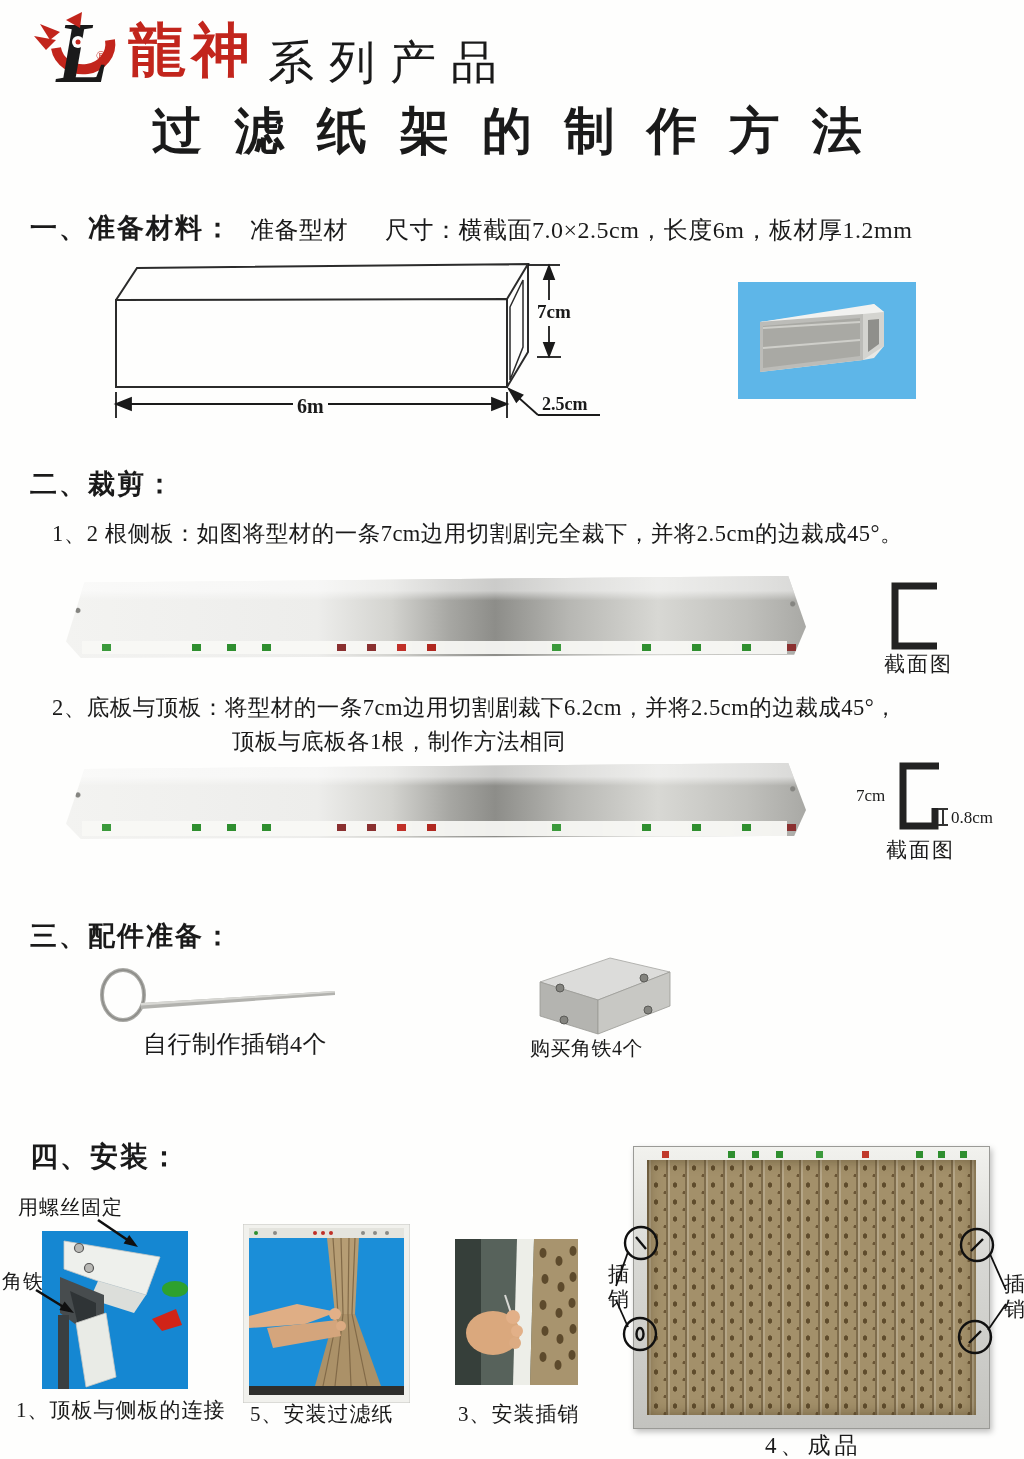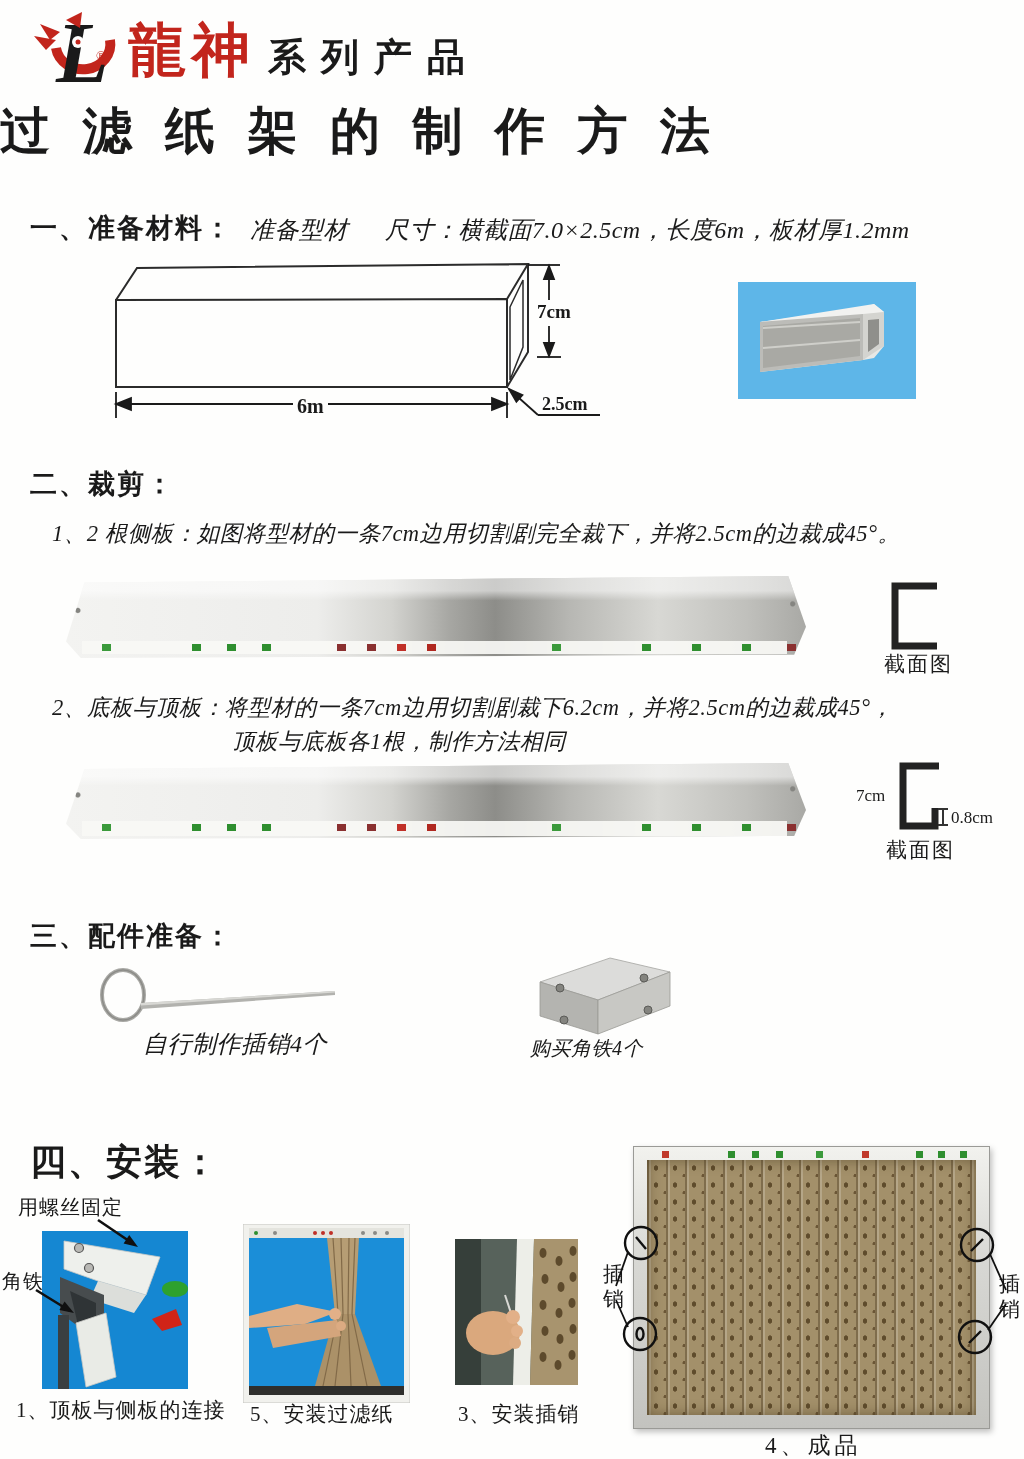--- a/index.html
+++ b/index.html
@@ -3,28 +3,28 @@
 <meta charset="utf-8">
 <style>
   html,body{margin:0;padding:0;background:#e9e9e9;}
   #page{
     position:relative;width:1024px;height:1459px;background:#fefefd;
     margin:0 auto;overflow:hidden;
     font-family:"Liberation Serif","DejaVu Serif",serif;color:#1a1a1a;
   }
   .abs{position:absolute;}
   .heading{font-weight:bold;font-size:27px;letter-spacing:2px;text-align:center;}
-  .body-text{font-size:22.5px;letter-spacing:0.5px;white-space:nowrap;font-style:italic;}
+  .body-text{font-size:22.5px;letter-spacing:0.5px;white-space:nowrap;}
   .caption{font-size:21px;letter-spacing:1px;white-space:nowrap;}
   .small-label{font-size:21px;letter-spacing:2px;}
   .dim-label{font-size:17px;}
-  .vertical-label{width:26px;font-size:21px;line-height:1.2;word-break:break-all;text-align:left;}
+  .vertical-label{width:26px;font-size:21px;line-height:1.2;word-break:break-all;text-align:right;}
   .brand-name{font-size:58px;font-weight:bold;color:#c2251c;letter-spacing:6px;font-family:Liberation Serif, serif;}
-  .brand-suffix{font-size:38px;font-weight:bold;letter-spacing:15px;}
-  .doc-title{width:1024px;font-size:50px;font-weight:bold;letter-spacing:10px;white-space:nowrap;}
+  .brand-suffix{font-size:46px;font-weight:normal;letter-spacing:15px;}
+  .doc-title{width:1024px;text-align:center;font-size:50px;font-weight:bold;letter-spacing:10px;white-space:nowrap;}
   .photo-blue{background:#5eb6e8;}
   .strip{
     background:
       radial-gradient(circle at 1.6% 42%, #858581 2px, rgba(0,0,0,0) 3.2px),
       radial-gradient(circle at 98.2% 34%, #858581 2px, rgba(0,0,0,0) 3.2px),
       linear-gradient(180deg, rgba(255,255,255,.55) 0 18%, rgba(0,0,0,0) 30%),
       linear-gradient(90deg,#f3f3f1 0%,#ededeb 34%,#d3d3cf 44%,#a6a6a2 52%,#8d8d89 58%,#b7b7b3 68%,#d8d8d4 80%,#c0c0bc 92%,#a9a9a5 100%);
     clip-path:polygon(0 80%,2.5% 8%,97.6% 0,100% 62%,98.4% 96%,2% 100%);
   }
   .strip-band{position:absolute;left:2.2%;right:2.6%;bottom:5%;height:16%;background:rgba(248,248,245,.92);}
@@ -170,21 +170,21 @@
     <polygon points="80,48 152,20 152,54 80,82" fill="#c8c8c4" stroke="#9a9a96" stroke-width="0.8"></polygon>
     <g fill="#84847f" stroke="#5c5c58" stroke-width="1">
       <circle cx="42" cy="36" r="4"></circle>
         <circle cx="126" cy="26" r="4"></circle>
       <circle cx="46" cy="68" r="4"></circle>
         <circle cx="130" cy="58" r="4"></circle>
     </g>
   </svg>
   <div class="abs body-text" style="left:530px;top:1035px;font-size:20px">购买角铁4个</div>
 
-  <div class="abs heading" style="left:30px;top:1138px;font-size:36px">四、安装：</div>
+  <div class="abs heading" style="left:30px;top:1138px;font-size:28px">四、安装：</div>
 
   <div class="abs caption" style="left:18px;top:1194px;font-size:20px">用螺丝固定</div>
   <div class="abs caption" style="left:2px;top:1268px;font-size:20px">角铁</div>
 
   <svg class="abs" style="left:42px;top:1231px" width="146" height="158" viewBox="0 0 146 158">
     <rect width="146" height="158" fill="#1587d2"></rect>
     <polygon points="22,10 118,26 104,64 56,50 22,38" fill="#eef0ec" stroke="#c9c9c5" stroke-width="0.8"></polygon>
     <polygon points="56,50 104,64 92,82 48,68" fill="#dcdeda"></polygon>
     <polygon points="18,46 62,64 62,90 40,98 18,82" fill="#474c4e"></polygon>
     <polygon points="28,60 54,72 54,88 36,94" fill="#2f3436"></polygon>

